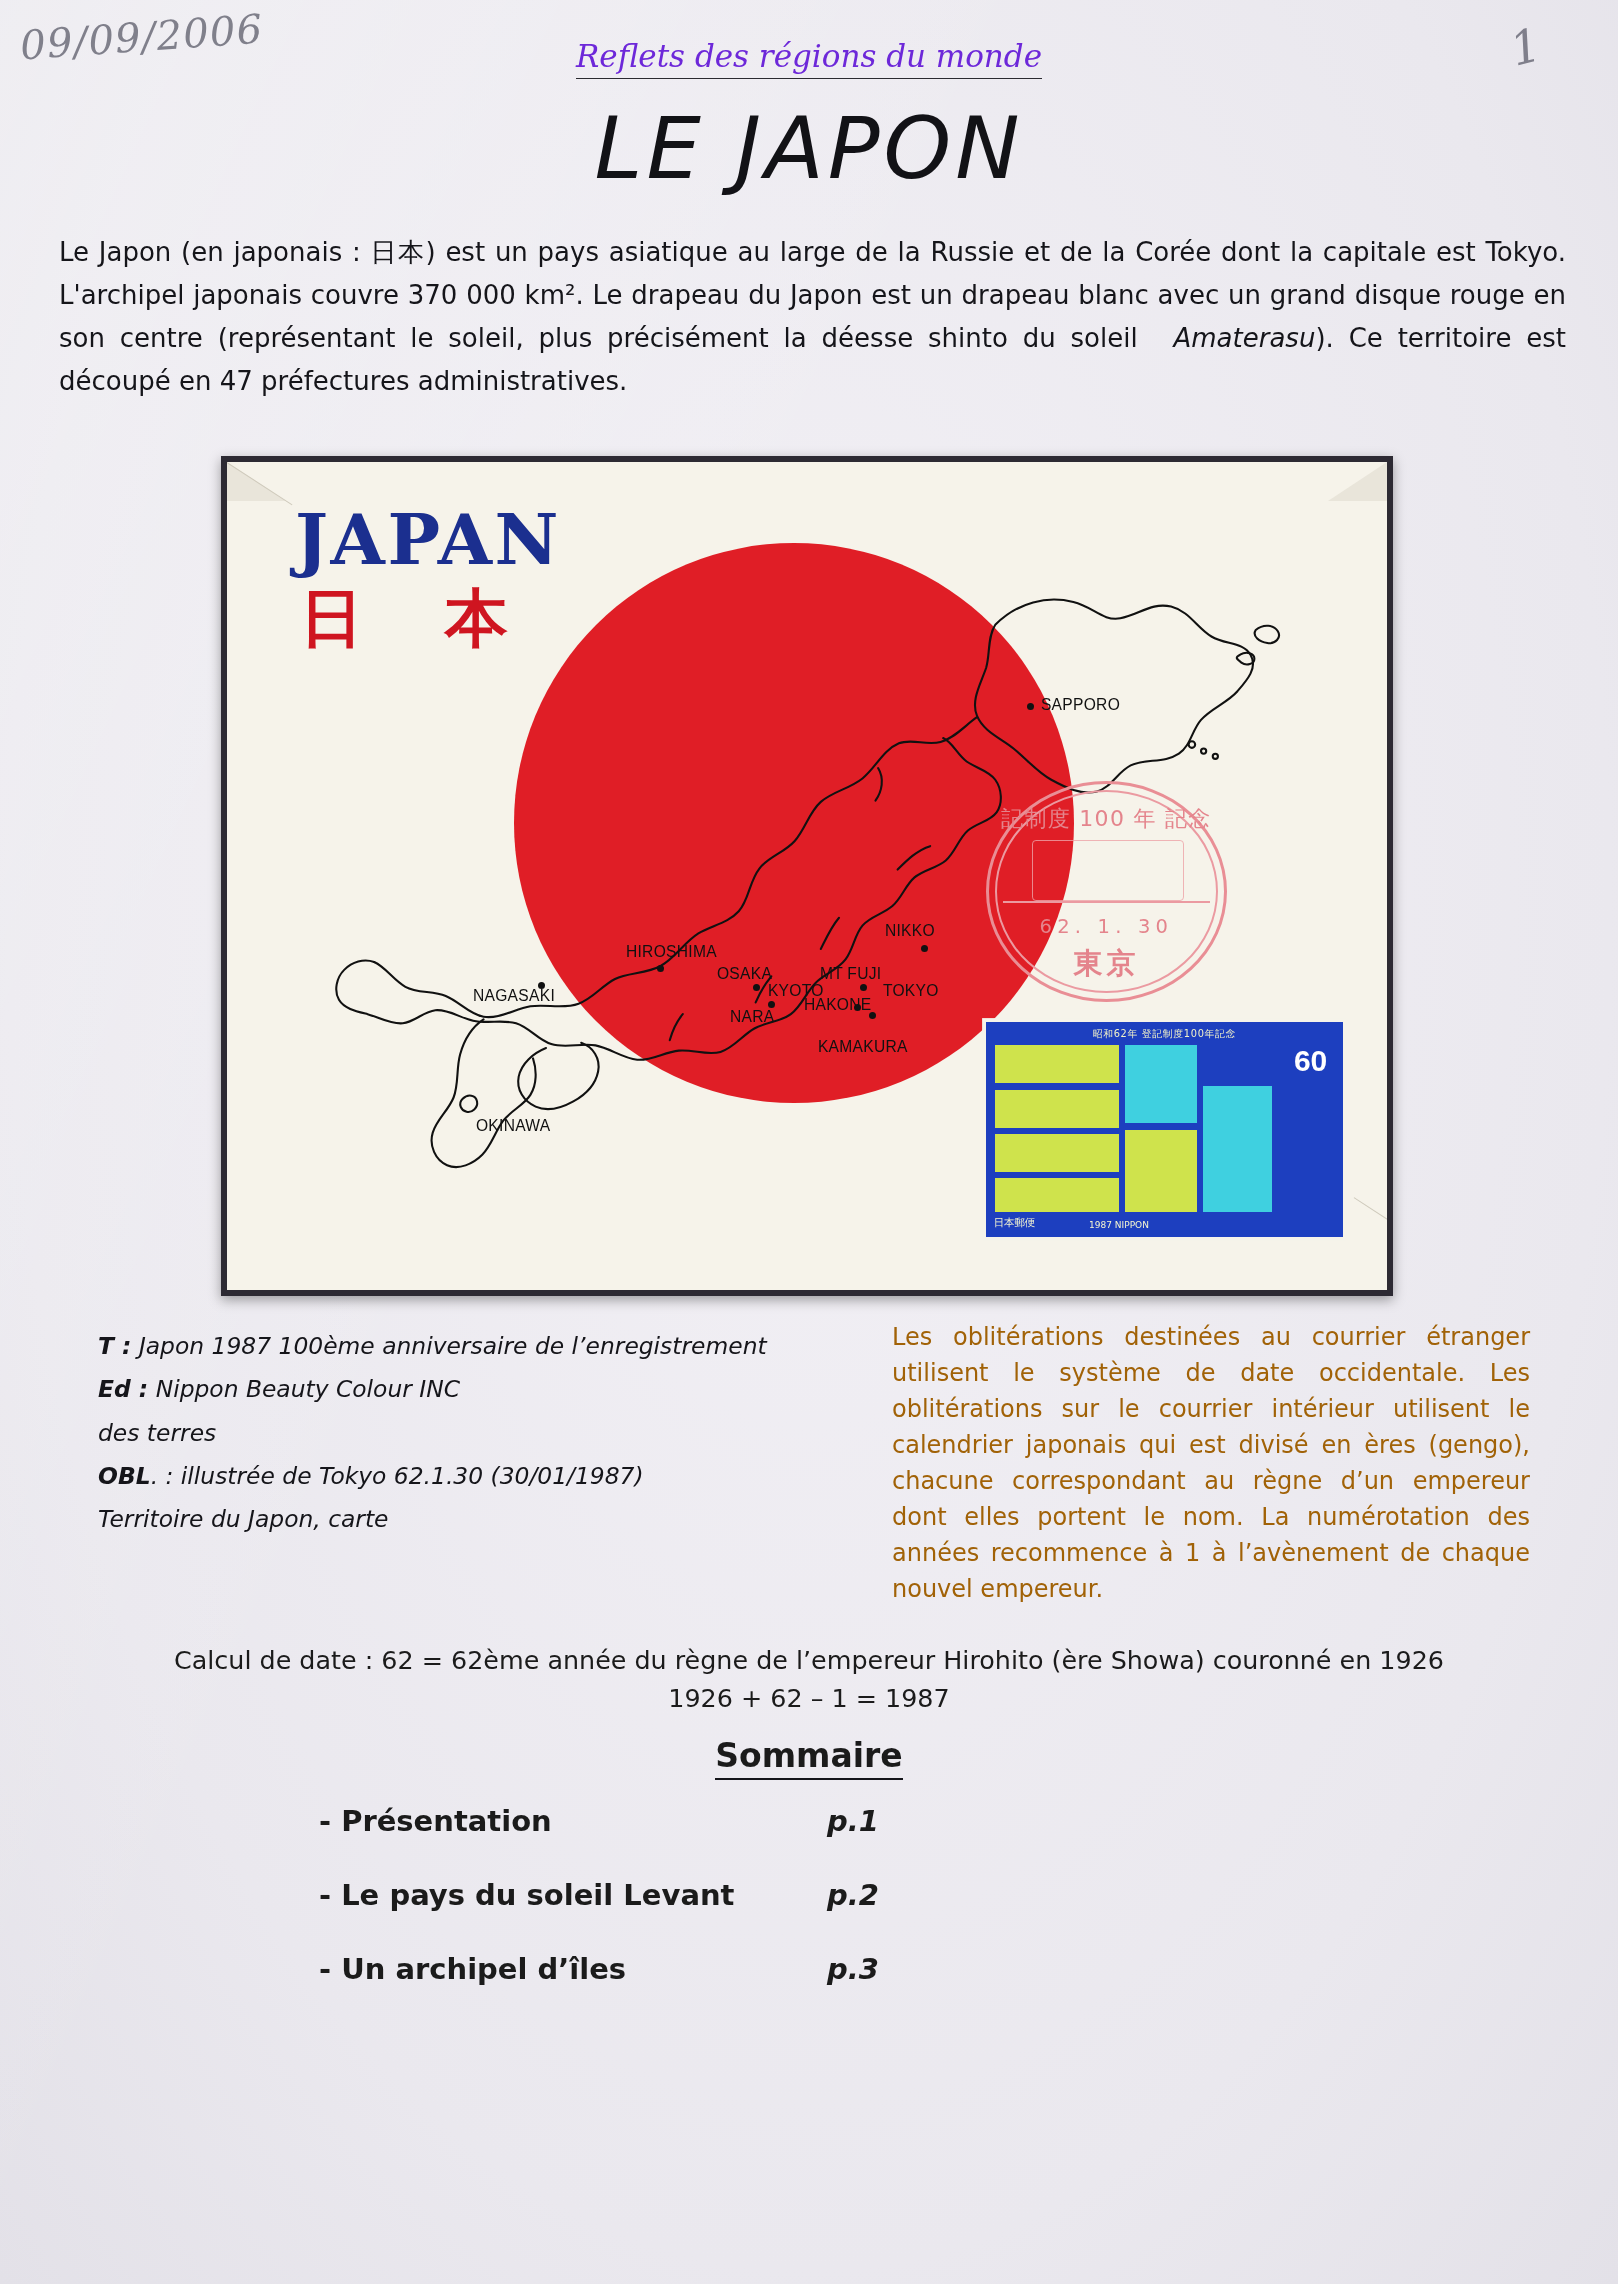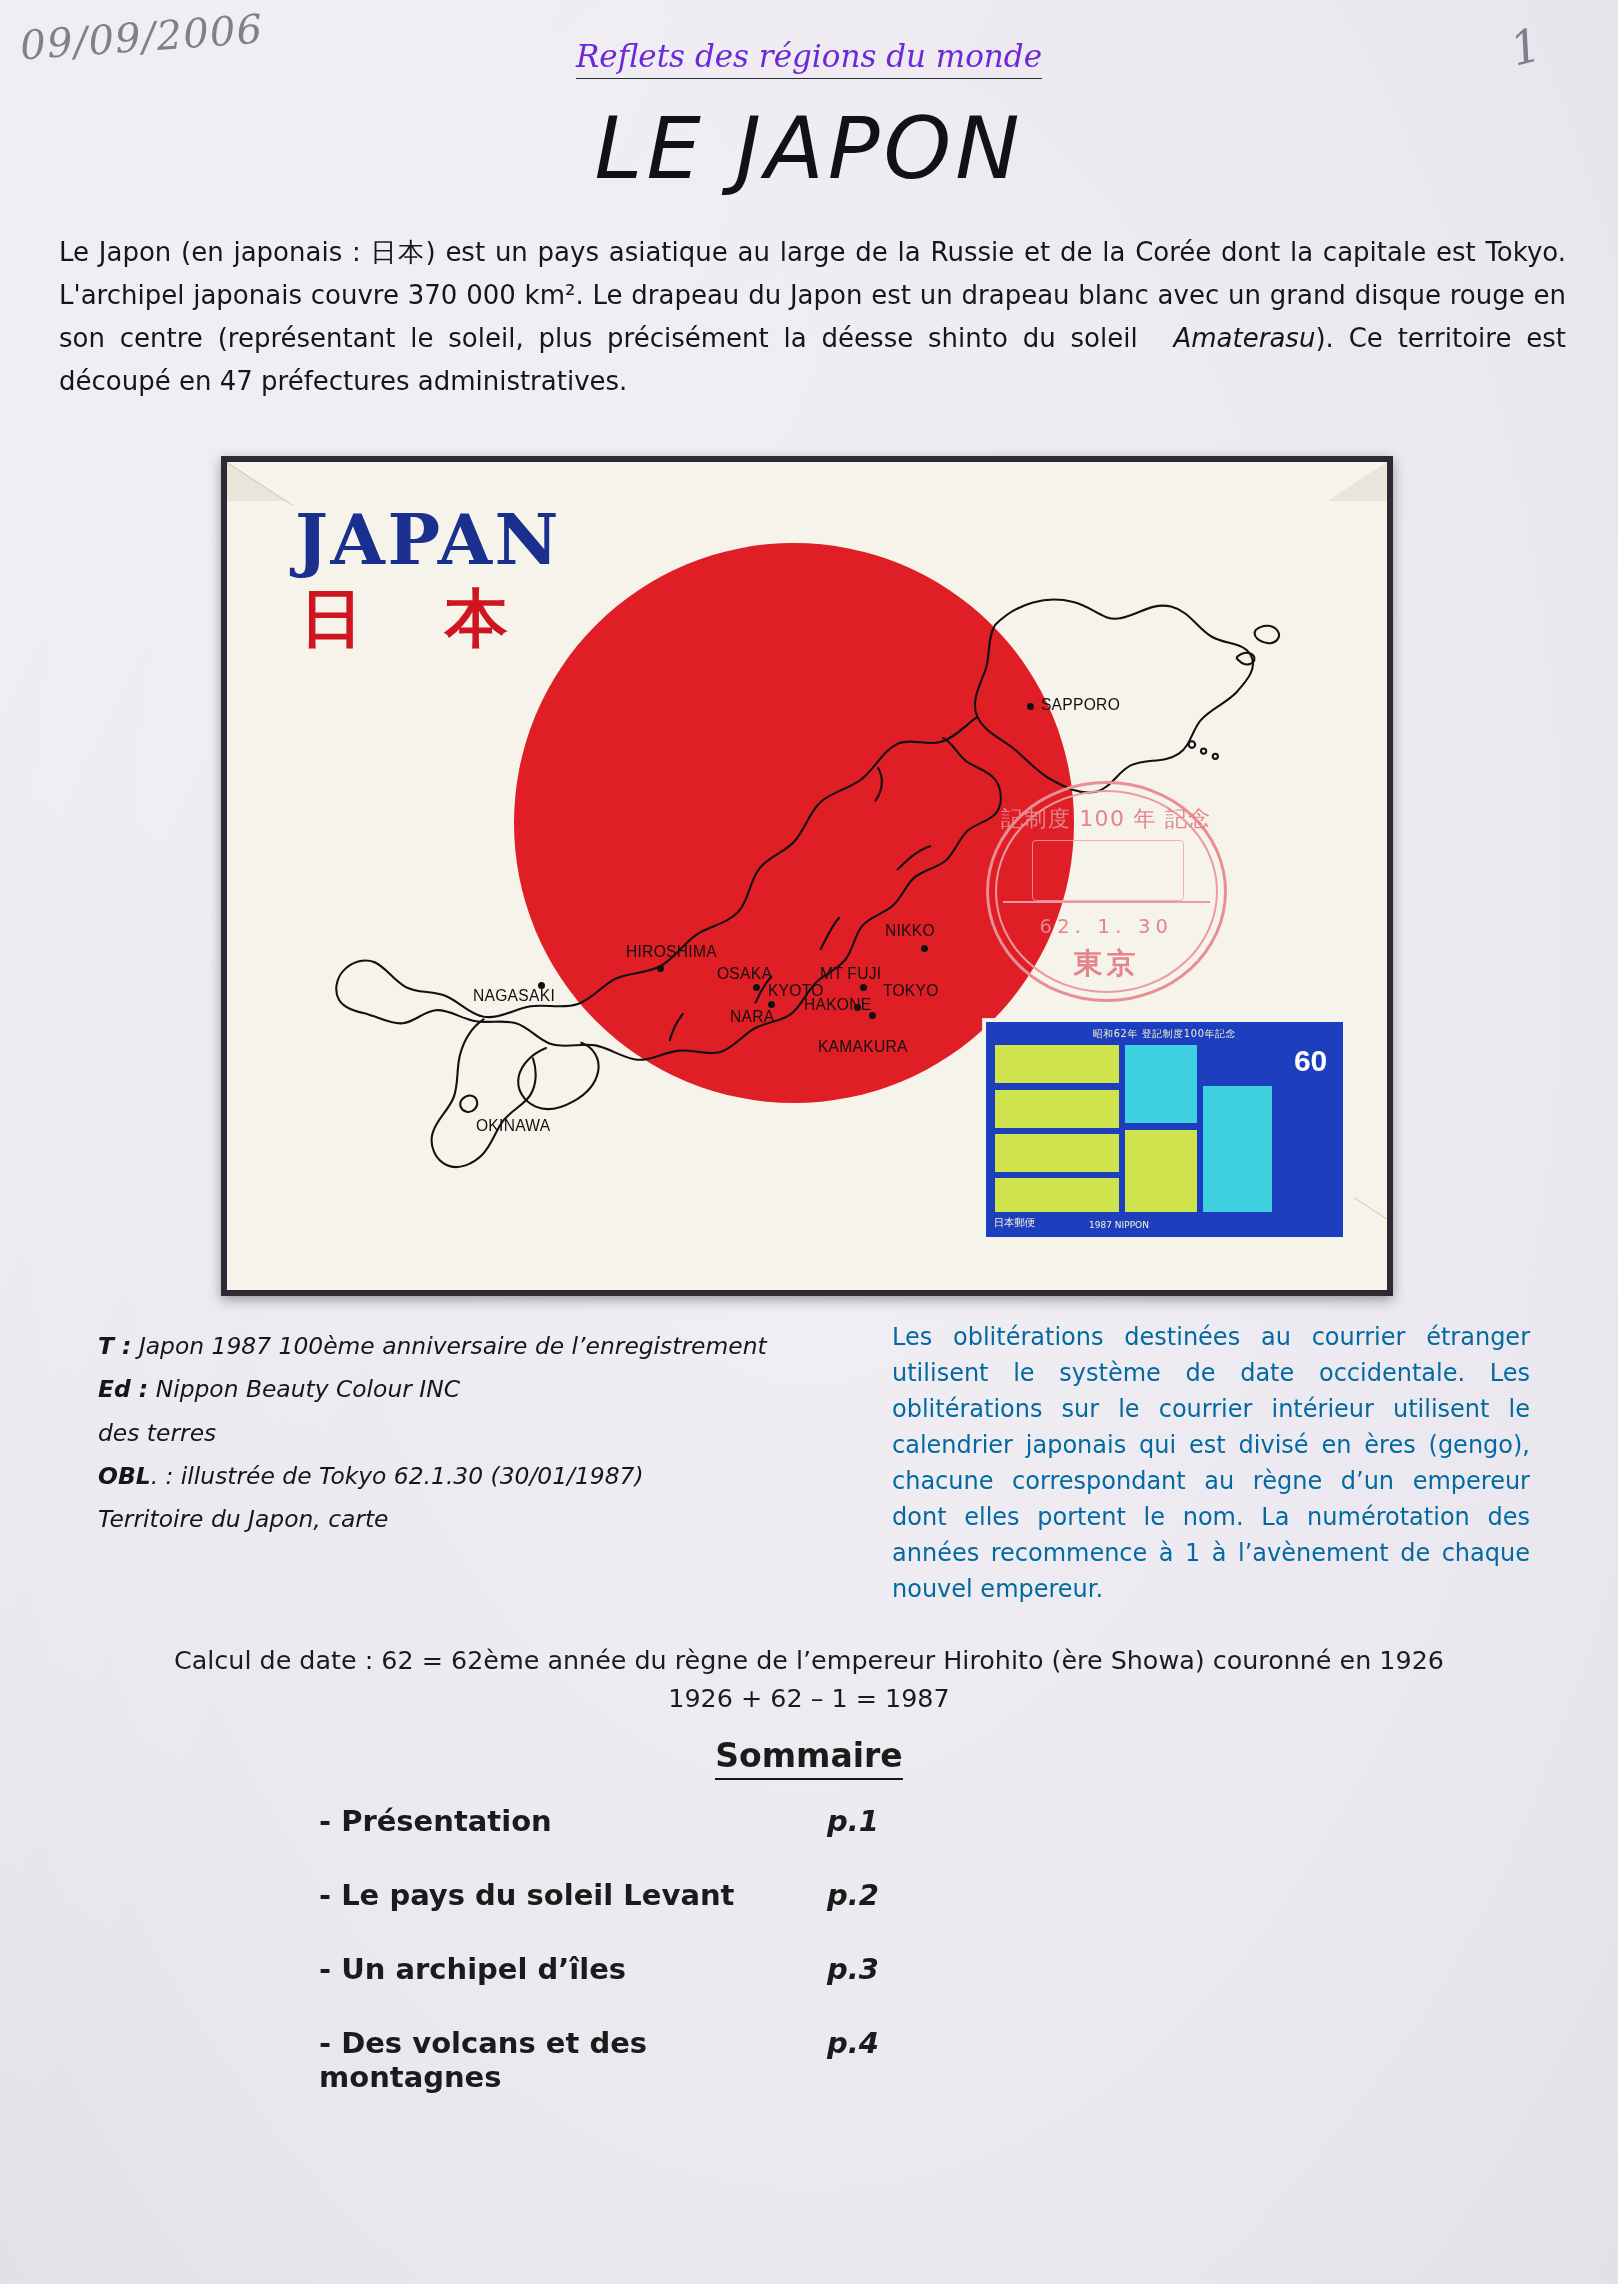--- a/index.html
+++ b/index.html
@@ -240,21 +240,21 @@
   }
   .caption-left b{ font-style:italic; }
 
   .caption-right{
     position:absolute;
     left:892px; top:1319px;
     width:638px;
     font-size:24px;
     line-height:1.5;
     text-align:justify;
-    color:#0369a1;
+    color:#a16207;
   }
 
   .calc{
     position:absolute;
     left:78px; right:78px; top:1641px;
     text-align:center;
     font-size:25.4px;
     line-height:1.5;
   }
 
@@ -441,18 +441,14 @@
     <div class="toc-page">p.1</div>
   </div>
   <div class="toc-row">
     <div class="toc-label">- Le pays du soleil Levant</div>
     <div class="toc-page">p.2</div>
   </div>
   <div class="toc-row">
     <div class="toc-label">- Un archipel d’îles</div>
     <div class="toc-page">p.3</div>
   </div>
-  <div class="toc-row">
-    <div class="toc-label">- Des volcans et des montagnes</div>
-    <div class="toc-page">p.4</div>
-  </div>
 </div>
 
 
 </body></html>

